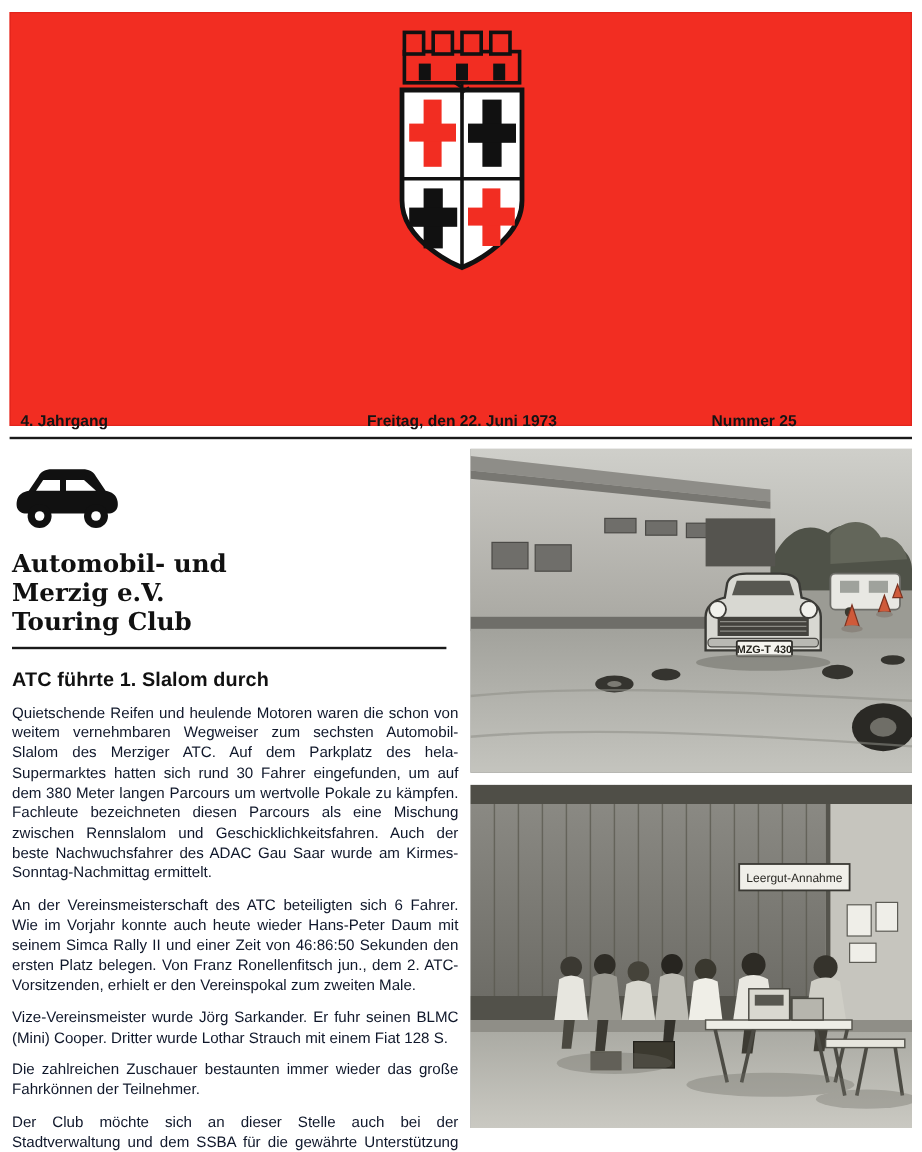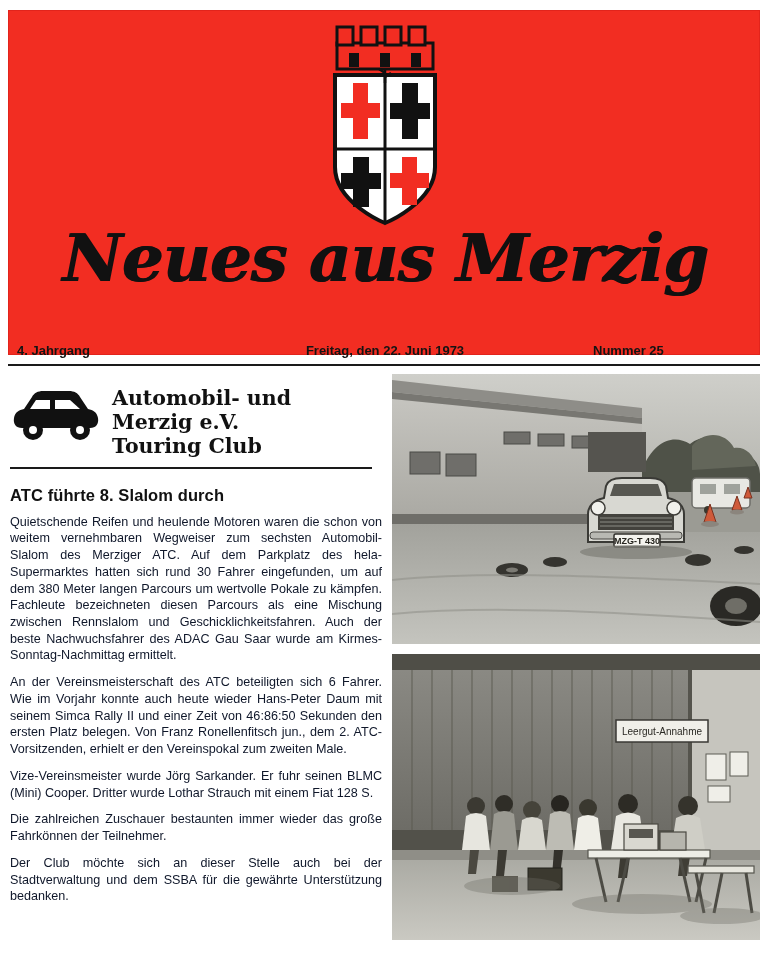--- a/index.html
+++ b/index.html
@@ -91,20 +91,21 @@
     position: absolute;
     left: 10px;
     top: 374px;
     width: 372px;
   }
   .club-head {
     display: flex;
     align-items: flex-start;
     gap: 10px;
     padding-top: 10px;
+    flex-direction: column;
   }
   .car-logo {
     width: 92px;
     height: 62px;
     flex: none;
   }
   .club-name {
     font-family: "DejaVu Serif", serif;
     font-weight: bold;
     font-size: 20.5px;
@@ -219,21 +220,20 @@
         </g>
 
         <g stroke="#111" stroke-width="2.5" fill="none">
           <path d="M66 52 V66"></path>
           <path d="M66 56 L60 52"></path>
           <path d="M66 60 L72 56"></path>
         </g>
       </svg>
     </div>
 
-    <div class="paper-title">Neues aus Merzig</div>
 
     <div class="masthead-footer">
       <div class="mf-left">4. Jahrgang</div>
       <div class="mf-center">Freitag, den 22. Juni 1973</div>
       <div class="mf-right">Nummer 25</div>
     </div>
   </div>
 
   <div class="rule-top"></div>
 
@@ -259,21 +259,21 @@
       </svg>
       <div class="club-name">
         <div>Automobil- und</div>
         <div>Merzig e.V.</div>
         <div>Touring Club</div>
       </div>
     </div>
 
     <div class="rule-club"></div>
 
-    <div class="headline">ATC führte 8. Slalom durch</div>
+    <div class="headline">ATC führte 1. Slalom durch</div>
 
     <div class="body-text">
       <p>Quietschende Reifen und heulende Motoren waren die schon von weitem vernehmbaren Wegweiser zum sechsten Automobil-Slalom des Merziger ATC. Auf dem Parkplatz des hela-Supermarktes hatten sich rund 30 Fahrer eingefunden, um auf dem 380 Meter langen Parcours um wertvolle Pokale zu kämpfen. Fachleute bezeichneten diesen Parcours als eine Mischung zwischen Rennslalom und Geschicklichkeitsfahren. Auch der beste Nachwuchsfahrer des ADAC Gau Saar wurde am Kirmes-Sonntag-Nachmittag ermittelt.</p>
       <p>An der Vereinsmeisterschaft des ATC beteiligten sich 6 Fahrer. Wie im Vorjahr konnte auch heute wieder Hans-Peter Daum mit seinem Simca Rally II und einer Zeit von 46:86:50 Sekunden den ersten Platz belegen. Von Franz Ronellenfitsch jun., dem 2. ATC-Vorsitzenden, erhielt er den Vereinspokal zum zweiten Male.</p>
       <p>Vize-Vereinsmeister wurde Jörg Sarkander. Er fuhr seinen BLMC (Mini) Cooper. Dritter wurde Lothar Strauch mit einem Fiat 128 S.</p>
       <p>Die zahlreichen Zuschauer bestaunten immer wieder das große Fahrkönnen der Teilnehmer.</p>
       <p>Der Club möchte sich an dieser Stelle auch bei der Stadtverwaltung und dem SSBA für die gewährte Unterstützung bedanken.</p>
     </div>
 
   </div>

